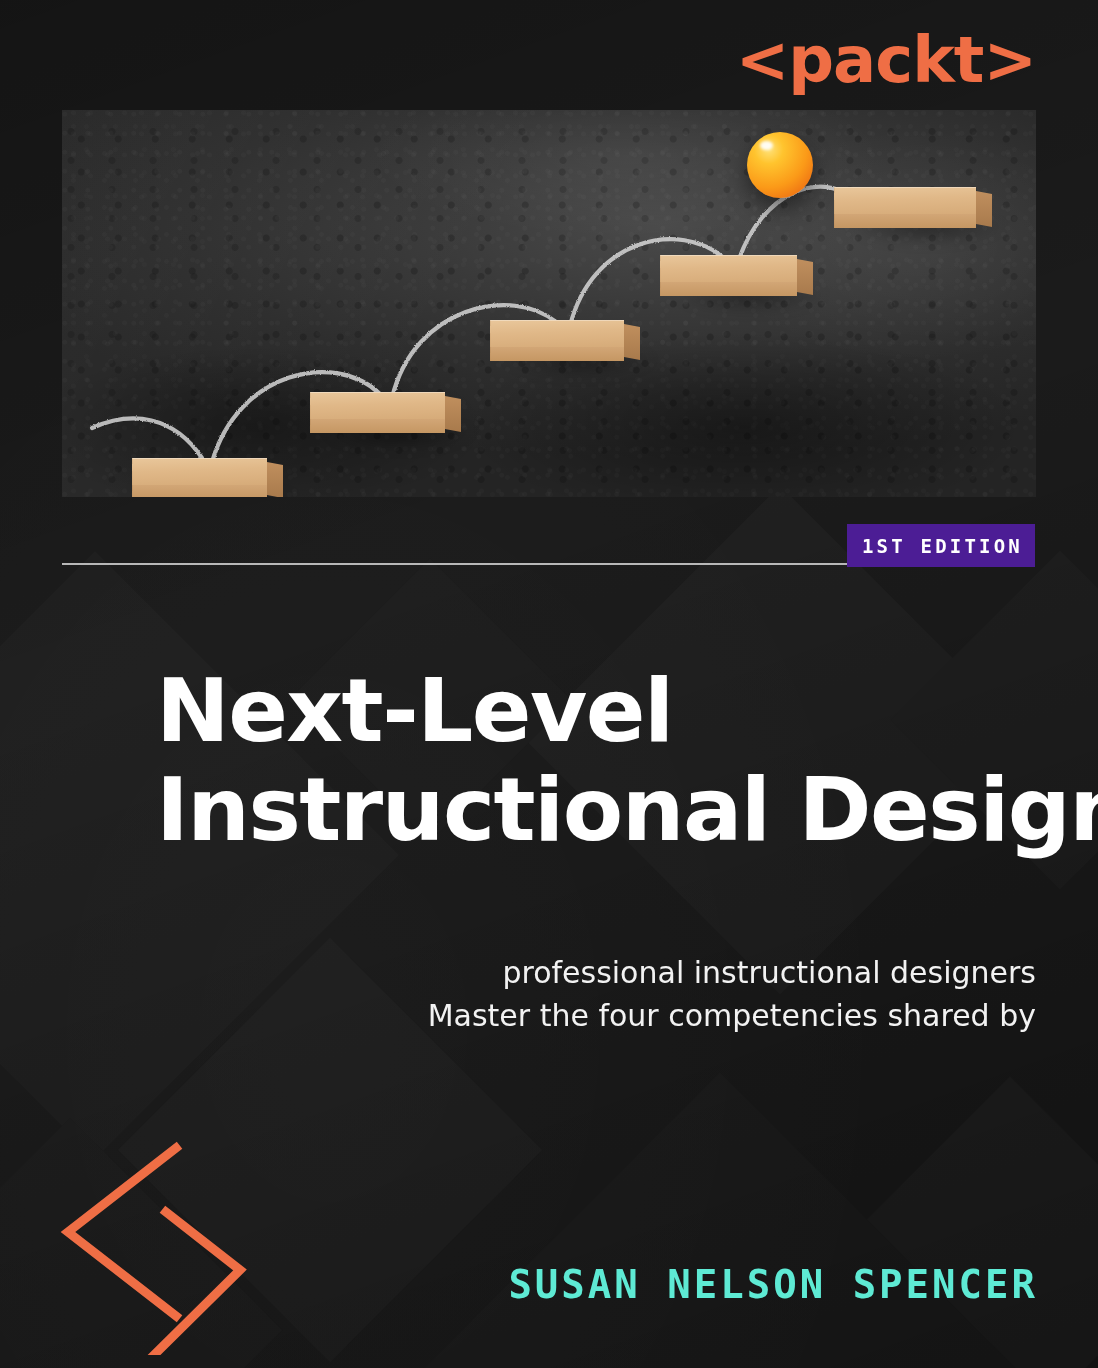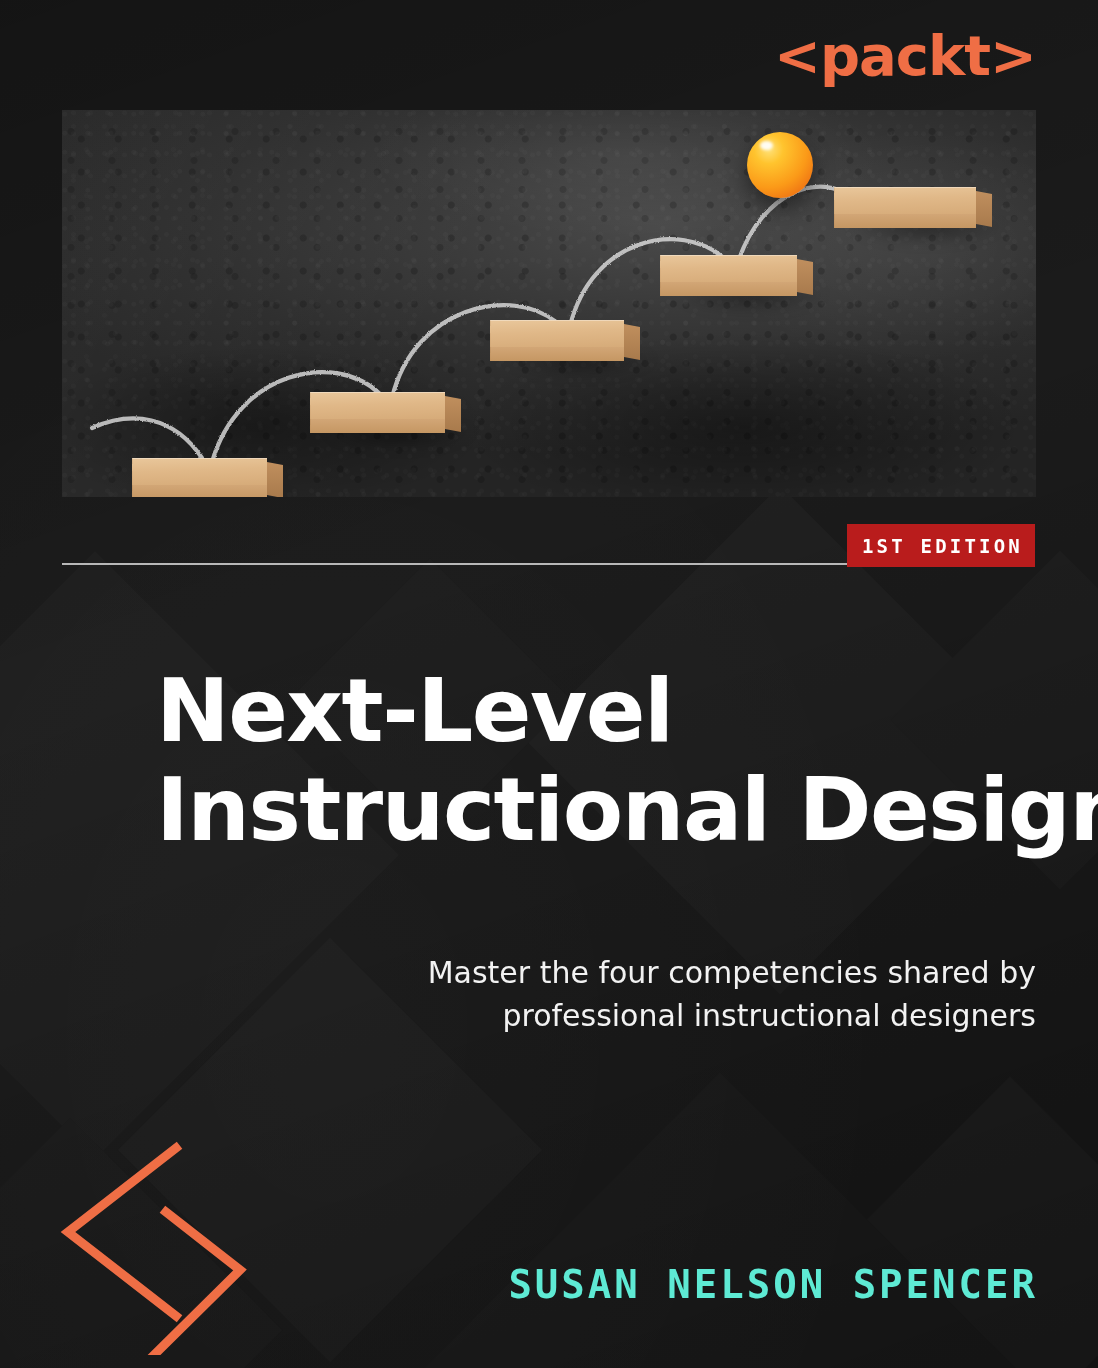--- a/index.html
+++ b/index.html
@@ -42,21 +42,21 @@
       radial-gradient(ellipse at 30% 75%, rgba(255,255,255,0.020), rgba(0,0,0,0) 55%),
       linear-gradient(160deg, rgba(0,0,0,0.25), rgba(0,0,0,0) 40%, rgba(0,0,0,0.35));
     pointer-events: none;
   }
 
   
   .publisher-logo {
     position: absolute;
     right: 62px;
     top: 28px;
-    font-size: 56px;
+    font-size: 64px;
     font-weight: bold;
     letter-spacing: -1px;
     color: #ef6e45;
     line-height: 1;
     font-family: "DejaVu Sans", sans-serif;
     white-space: nowrap;
   }
 
   
   .hero {
@@ -150,21 +150,21 @@
     width: 788px;
     height: 2px;
     background: #b8b8b8;
   }
   .edition-badge {
     position: absolute;
     left: 847px;
     top: 524px;
     width: 188px;
     height: 43px;
-    background: #b91c1c;
+    background: #4c1d95;
     display: flex;
     align-items: center;
     justify-content: center;
   }
   .edition-badge span {
     font-family: "DejaVu Sans Mono", monospace;
     font-size: 19px;
     font-weight: bold;
     letter-spacing: 3.2px;
     color: #ffffff;
@@ -327,22 +327,22 @@
   <div class="edition-badge">
     <span>1ST EDITION</span>
   </div>
 
   <div class="title-block">
     <div class="title-line">Next-Level</div>
     <div class="title-line">Instructional Design</div>
   </div>
 
   <div class="subtitle">
+    <div>professional instructional designers</div>
     <div>Master the four competencies shared by</div>
-    <div>professional instructional designers</div>
   </div>
 
   <div class="brand-mark">
     <svg viewBox="0 0 190 215" width="190" height="215" aria-hidden="true">
       <g fill="none" stroke="#ef6e45" stroke-width="9" stroke-linecap="square" stroke-linejoin="miter">
         <polyline points="118,8 10,92 118,176"></polyline>
         <polyline points="108,72 182,130 96,215"></polyline>
       </g>
     </svg>
   </div>

